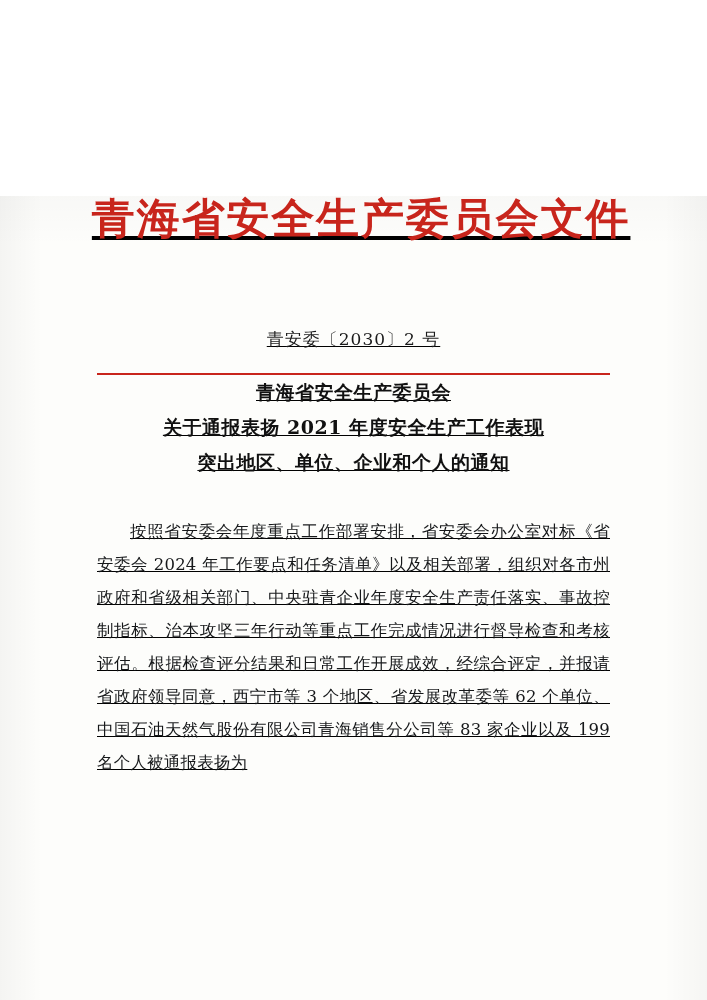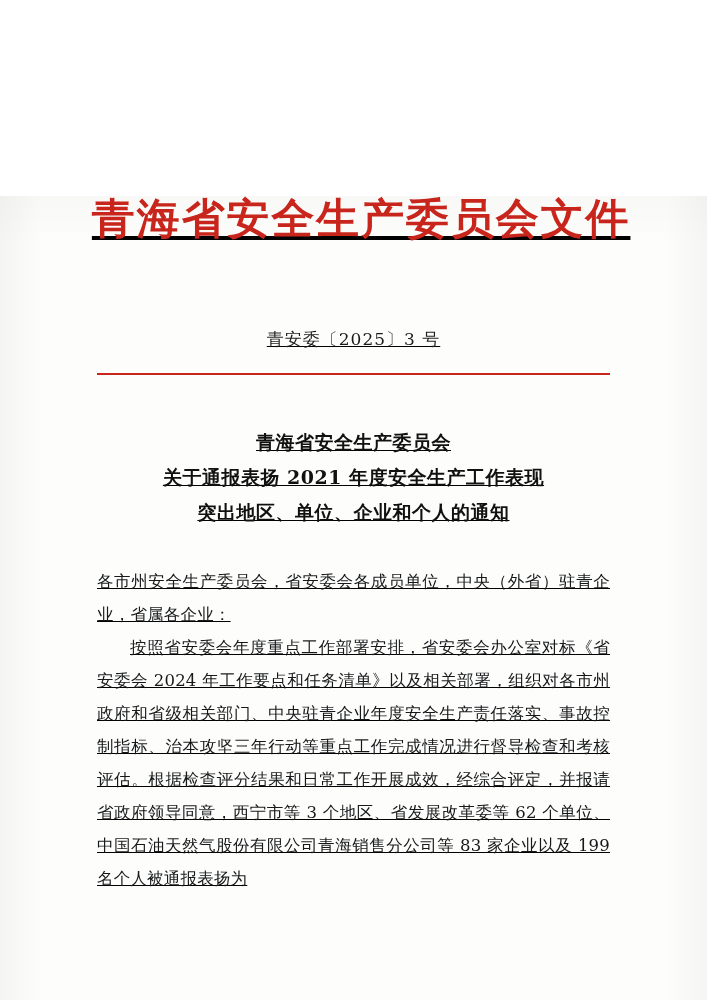--- a/index.html
+++ b/index.html
@@ -60,21 +60,20 @@
   }
 
   .red-rule {
     margin-top: 22px;
     height: 2px;
     background: #c8251c;
     width: 100%;
   }
 
   .subject {
-    margin-top: 50px;
     text-align: center;
     font-family: "DejaVu Serif", serif;
     font-weight: 700;
     font-size: 19px;
     color: #111111;
     line-height: 1.85;
     letter-spacing: 0.5px;
   }
   .subject div {
     white-space: nowrap;
@@ -98,30 +97,29 @@
   }
 </style>
 </head>
 <body>
 
 <div class="page">
   <div class="content">
 
     <div class="doc-title">青海省安全生产委员会文件</div>
 
-    <div class="doc-number">青安委〔2025〕3 号</div>
+    <div class="doc-number">青安委〔2030〕2 号</div>
 
     <div class="red-rule"></div>
 
     <div class="subject">
       <div>青海省安全生产委员会</div>
       <div>关于通报表扬 2021 年度安全生产工作表现</div>
       <div>突出地区、单位、企业和个人的通知</div>
     </div>
 
     <div class="body-text">
-      <p>各市州安全生产委员会，省安委会各成员单位，中央（外省）驻青企业，省属各企业：</p>
       <p class="indent">按照省安委会年度重点工作部署安排，省安委会办公室对标《省安委会 2024 年工作要点和任务清单》以及相关部署，组织对各市州政府和省级相关部门、中央驻青企业年度安全生产责任落实、事故控制指标、治本攻坚三年行动等重点工作完成情况进行督导检查和考核评估。根据检查评分结果和日常工作开展成效，经综合评定，并报请省政府领导同意，西宁市等 3 个地区、省发展改革委等 62 个单位、中国石油天然气股份有限公司青海销售分公司等 83 家企业以及 199 名个人被通报表扬为</p>
     </div>
 
   </div>
 
 </div>
 
 </body></html>

